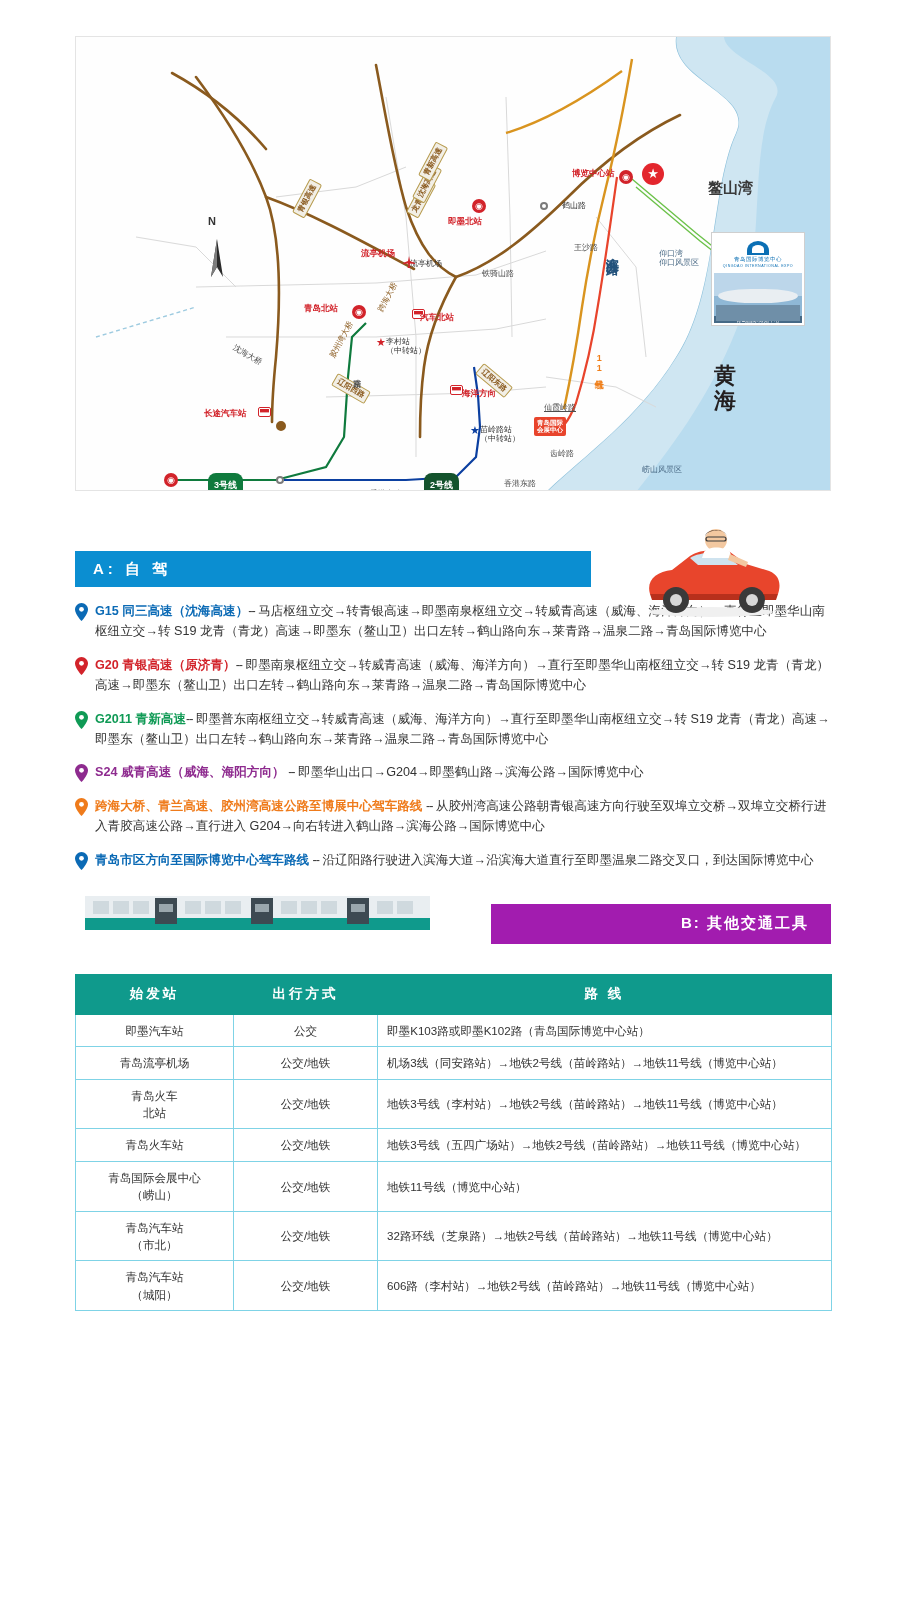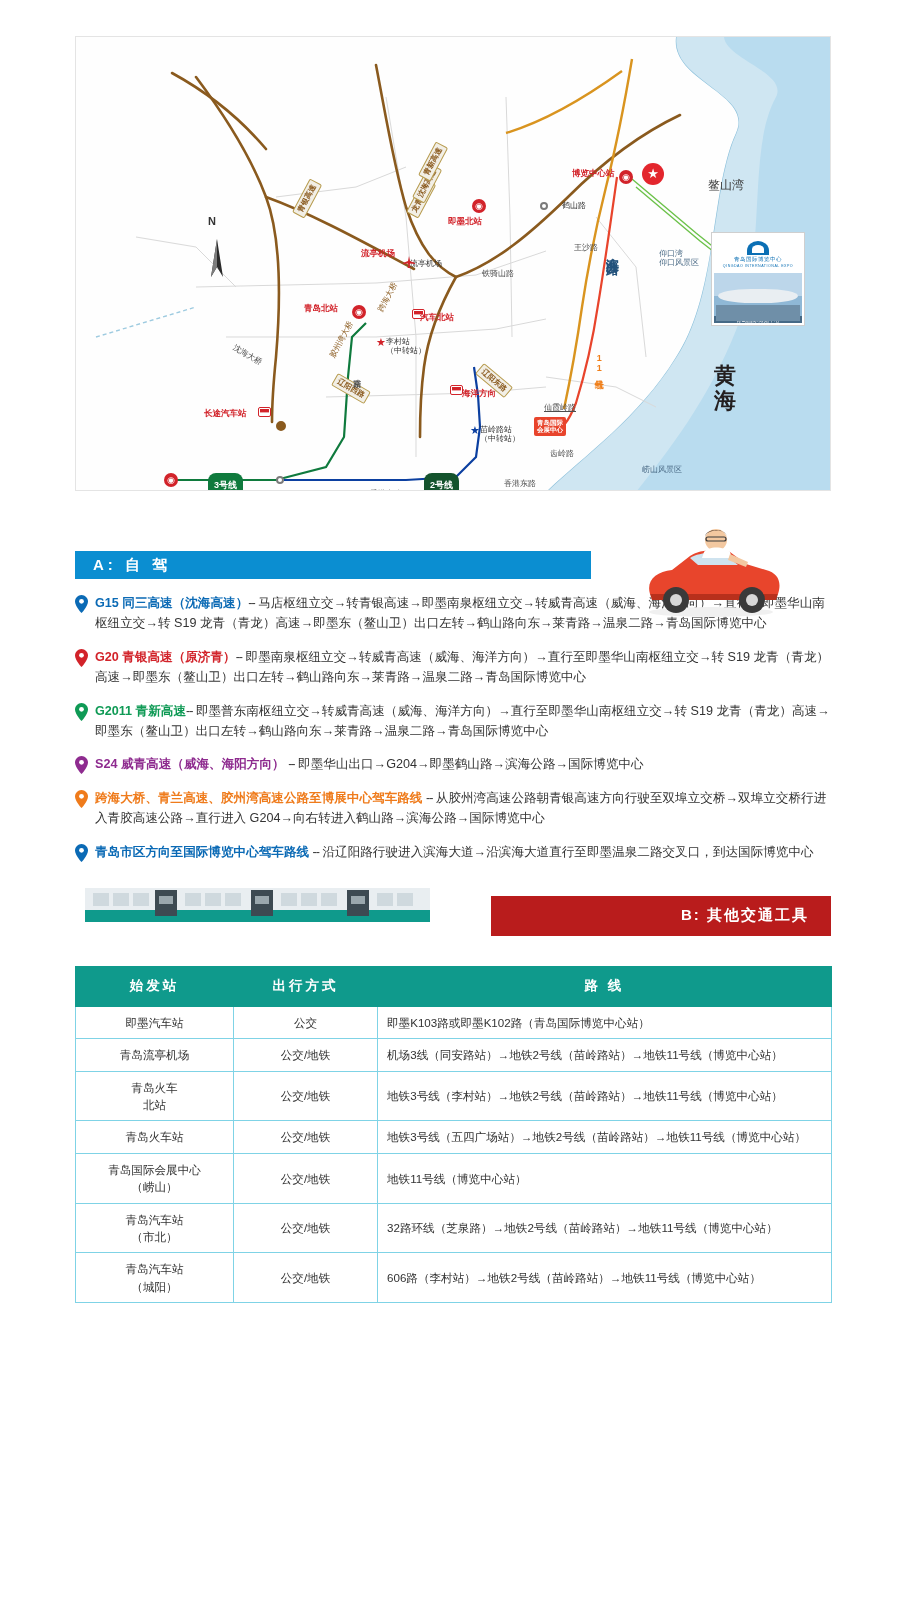--- a/index.html
+++ b/index.html
@@ -27,21 +27,21 @@
   .map-label {
     position: absolute;
     font-size: 8px;
     line-height: 1.15;
     color: #4d4d4d;
     white-space: nowrap;
   }
   .map-label.red { color:#d2232a; font-weight:bold; font-size:8.5px; }
   .map-label.dark { color:#333; }
   .map-label.sea { color:#231f20; font-size:22px; font-weight:bold; letter-spacing:2px; line-height:1.15; white-space:normal; width:32px;}
-  .map-label.bay { color:#3a3a3a; font-size:12px; }
+  .map-label.bay { color:#3a3a3a; font-size:15px;font-weight:bold; }
   .map-label.vert { writing-mode: vertical-rl; text-orientation: upright; white-space: nowrap; }
   .rot-60 { transform: rotate(-62deg); transform-origin: left top; }
   .rot-p40 { transform: rotate(40deg); transform-origin: left top; }
   .rot-p30 { transform: rotate(30deg); transform-origin: left top; }
 
   .hwy-badge {
     position:absolute; background:#f2efe6; border:1px solid #b79b4e; color:#8a5a1e;
     font-size:7.5px; font-weight:bold; padding:1px 3px; border-radius:2px; white-space:nowrap;
   }
   .metro-chip {
@@ -75,21 +75,21 @@
   .expo-photo:after{content:"";position:absolute;left:2px;bottom:4px;right:2px;height:16px;background:#6f8fa8;}
   .expo-cap { position:absolute; left:0; bottom:0; width:100%; text-align:center; color:#fff; font-size:5.5px; padding:1px 0; background:rgba(10,40,70,.55);}
 
   .venue-badge {
     position:absolute; background:#e8442c; color:#fff; font-size:6.5px; font-weight:bold;
     text-align:center; line-height:1.15; padding:2px 3px; border-radius:2px; white-space:nowrap;
   }
 
   
   .sec-a-head {
-    position:relative; margin:60px 75px 0 75px; width:516px; height:28px;
+    position:relative; margin:60px 75px 0 75px; width:516px; height:36px;
     background:#0b8ed1; display:flex; align-items:center;
   }
   .sec-a-head .t { color:#fff; font-size:15px; font-weight:bold; letter-spacing:4px; padding-left:18px; }
   .car-ill { position:absolute; right:120px; top:488px; width:150px; height:96px; }
 
   .routes { margin:14px 75px 0 75px; }
   .route {
     display:flex; align-items:flex-start; margin-bottom:13px;
   }
   .route .pin { width:20px; flex:0 0 20px; padding-top:2px; }
@@ -103,21 +103,21 @@
   .rt-orange b { color:#ef7b1b; }
   .rt-blue2 b { color:#0b6ab5; }
   .dashes { letter-spacing:-1px; }
 
   
   .sec-b-row { position:relative; margin:34px 75px 0 75px; height:46px; }
   .train {
     position:absolute; left:10px; top:-16px; width:345px; height:46px;
   }
   .sec-b-head {
-    position:absolute; right:0; top:0; width:340px; height:40px; background:#b91c1c;
+    position:absolute; right:0; top:0; width:340px; height:40px; background:#a21caf;
     display:flex; align-items:center; justify-content:flex-end;
   }
   .sec-b-head .t { color:#fff; font-size:15px; font-weight:bold; letter-spacing:2px; padding-right:22px; }
 
   table.tbl {
     margin:24px 75px 0 75px; width:756px; border-collapse:collapse; table-layout:fixed;
   }
   table.tbl th {
     background:#0f9a8c; color:#fff; font-size:13.5px; font-weight:bold; letter-spacing:3px;
     height:40px; border:1px solid #0f9a8c;

